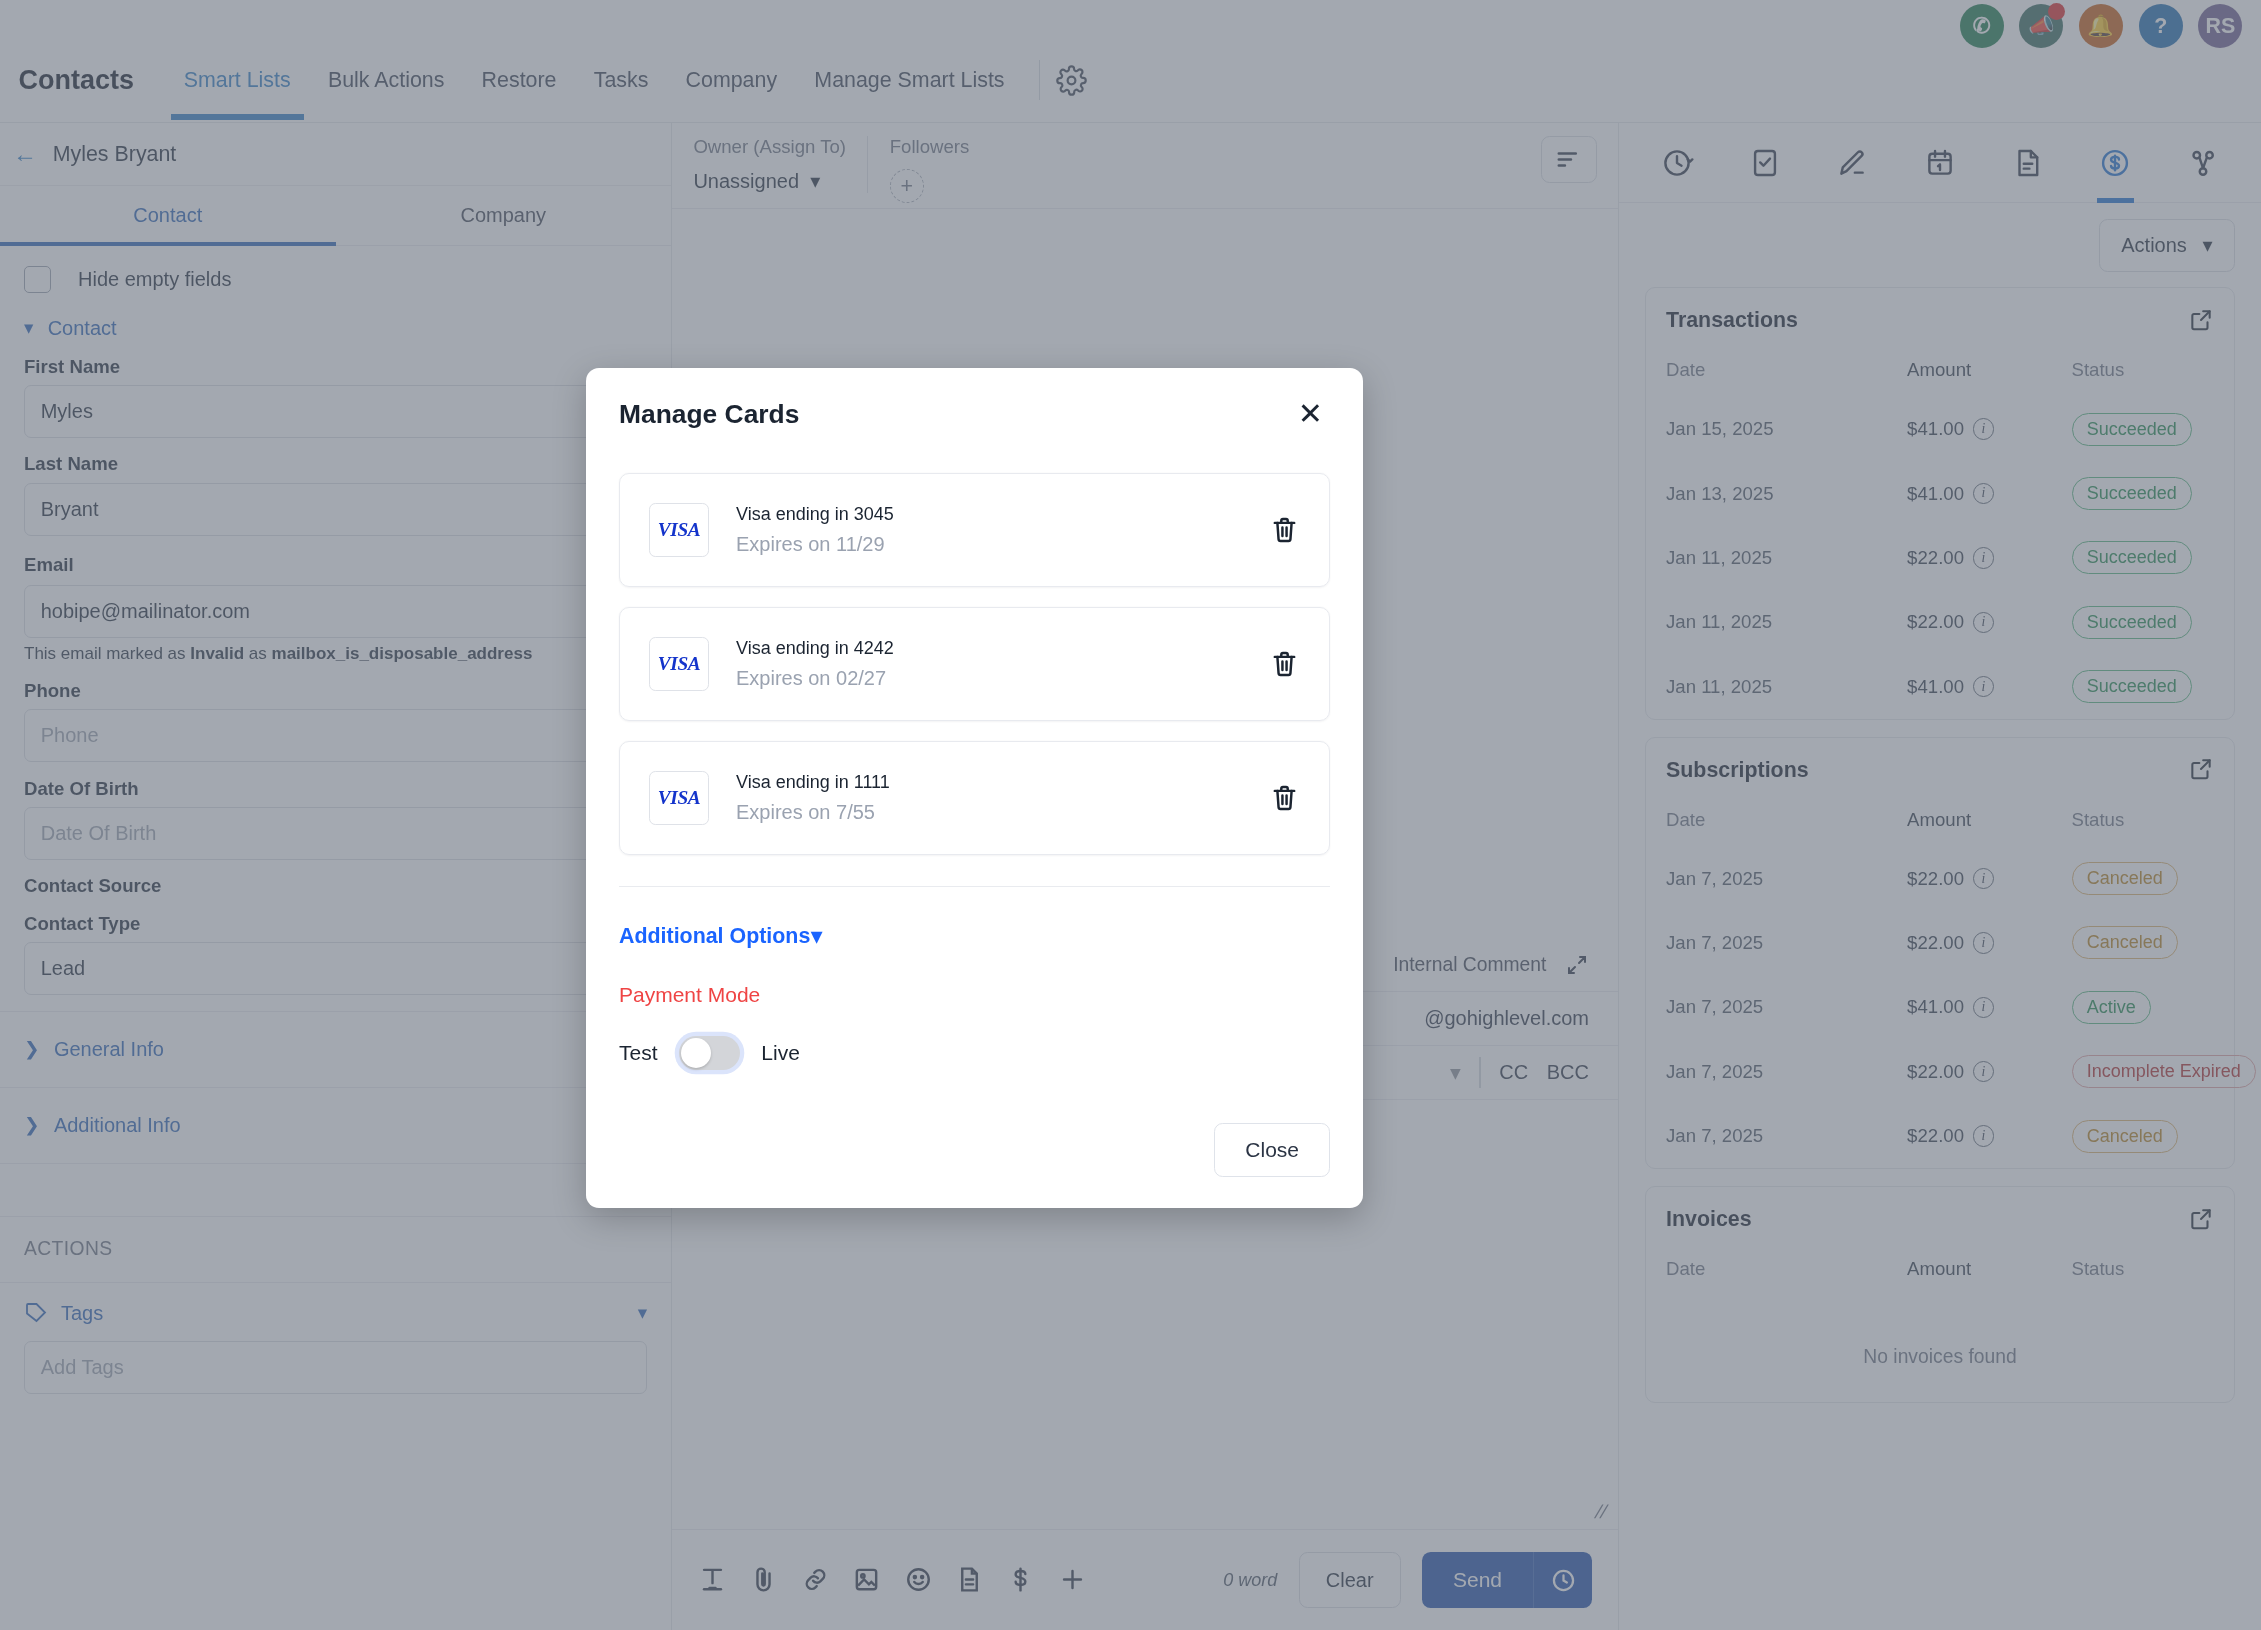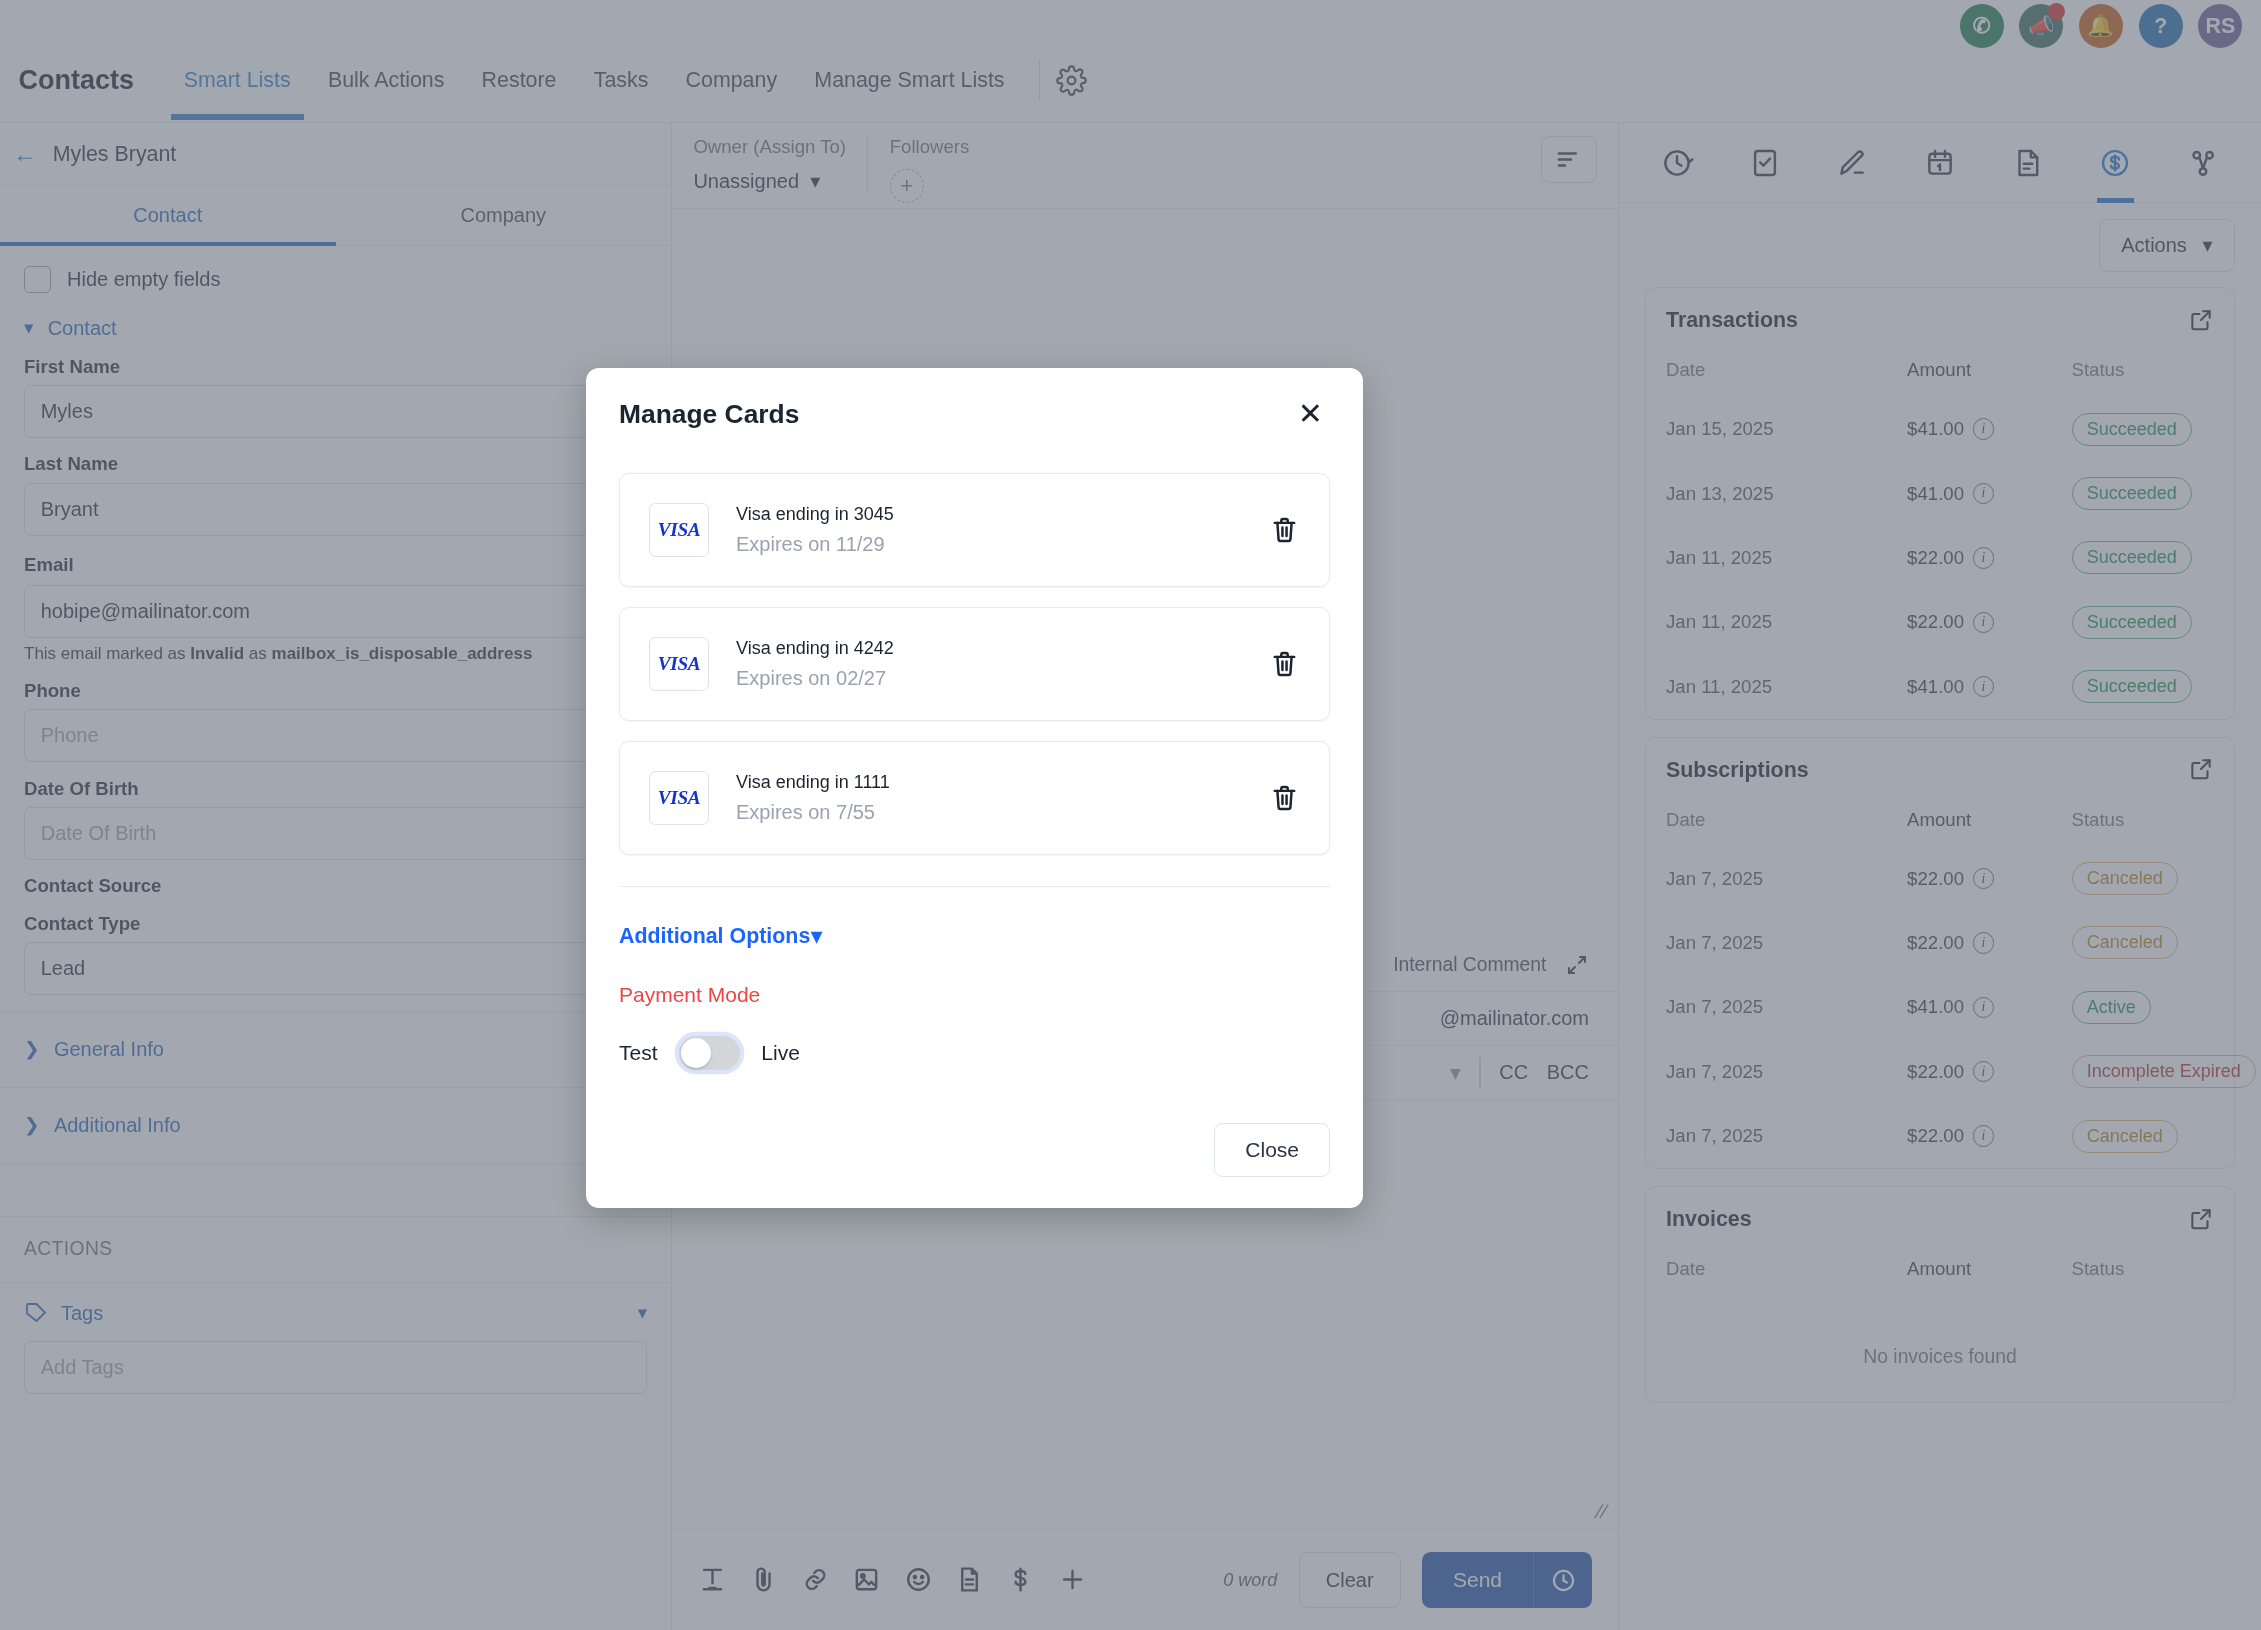--- a/index.html
+++ b/index.html
@@ -50,21 +50,21 @@
     background: #fff; border-right: 1.4px solid #e5e7eb;
   }
   .lc-head { height: 63px; display: flex; align-items: center; padding-left: 13px; border-bottom: 1.4px solid #ececf0; }
   .back-arrow { color: #2e7dc4; font-size: 24px; margin-right: 15.7px; line-height: 1; }
   .lc-name { font-size: 21.4px; color: #1f2937; }
   .lc-tabs { display: flex; height: 60px; border-bottom: 1.4px solid #e9eaee; }
   .lc-tab { flex: 1; display: flex; align-items: center; justify-content: center; font-size: 20px; color: #3f4654; position: relative; }
   .lc-tab.active { color: #2962b5; }
   .lc-tab.active:after { content: ""; position: absolute; left: 0; right: 0; bottom: -1.4px; height: 4.3px; background: #2962b5; }
   .lc-body { padding: 20px 24px 0 24px; }
-  .chk-row { display: flex; align-items: center; gap: 16px; margin-bottom: 24px; }
+  .chk-row { display: flex; align-items: center; gap: 27px; margin-bottom: 24px; }
   .chk-box { width: 27px; height: 27px; border: 1.4px solid #9aa1ad; border-radius: 5px; background:#fff; }
   .chk-lbl { font-size: 20px; color: #1f2937; }
   .sect-row { display: flex; align-items: center; gap: 14.3px; margin-bottom: 15.7px; }
   .caret { color: #2962b5; font-size: 18.6px; line-height: 1; }
   .sect-lbl { font-size: 20px; color: #2962b5; }
   .fld { margin-bottom: 15.7px; }
   .fld-lbl { font-size: 18.6px; color: #1f2937; font-weight: 600; margin-bottom: 7.1px; display:flex; justify-content: space-between; align-items:center;}
   .fld-in {
     height: 53px; border: 1.4px solid #d9dce2; border-radius: 7.1px;
     display: flex; align-items: center; padding: 0 15.7px; font-size: 20px; color: #1f2937;
@@ -307,21 +307,21 @@
     </div>
 
     <div class="compose-hd">
       <div class="ch-row">
         <span>Internal Comment</span>
         <svg width="24" height="24" viewBox="0 0 24 24" fill="none" stroke="#2b3444" stroke-width="2" stroke-linecap="round">
           <path d="M14 10l6-6M20 9V4h-5M10 14l-6 6M4 15v5h5"></path>
           </svg>
       </div>
       <div class="ch-row2">
-        <span>@mailinator.com</span>
+        <span>@gohighlevel.com</span>
       </div>
       <div class="ch-row3">
         <span style="color:#8b9098;font-size:21.4px">▾</span>
         <span class="vrule"></span>
         <span>CC</span>
         <span>BCC</span>
       </div>
     </div>
 
     <div class="msgarea">Type a message</div>

